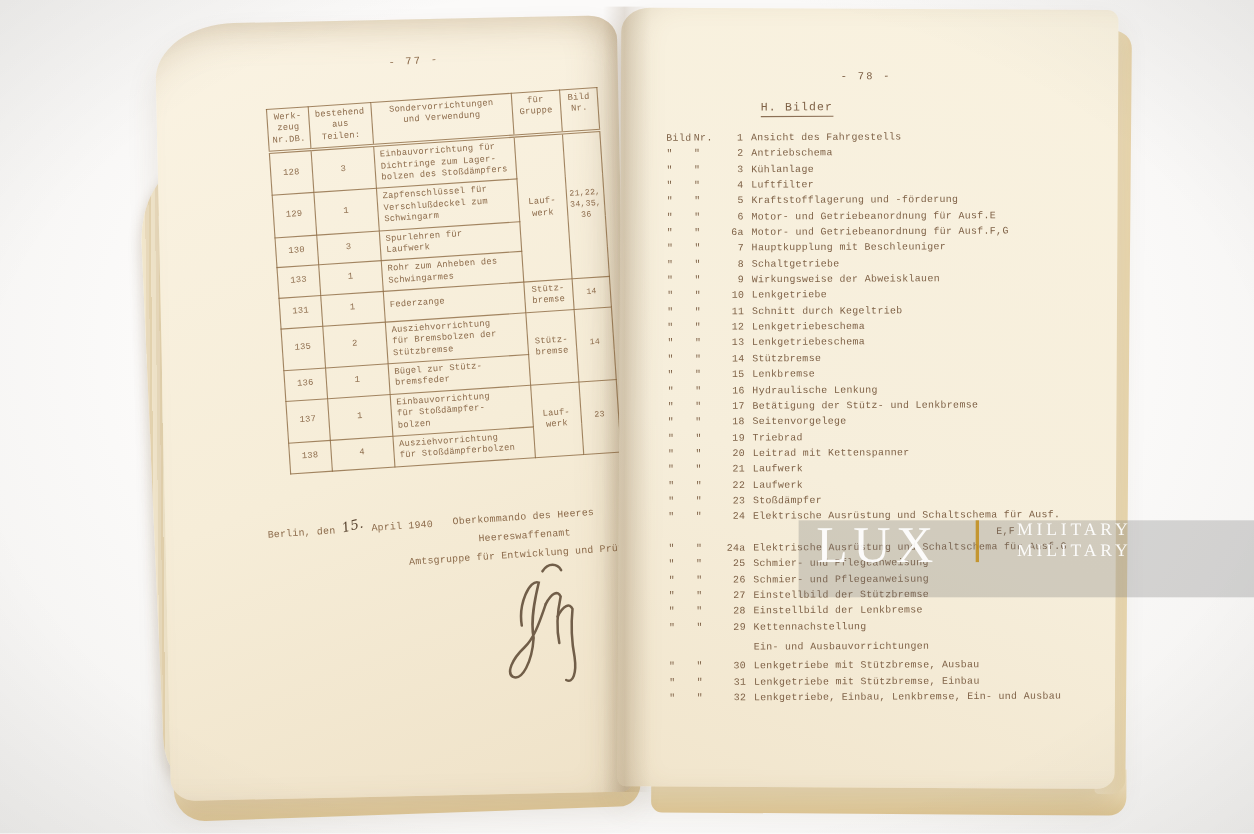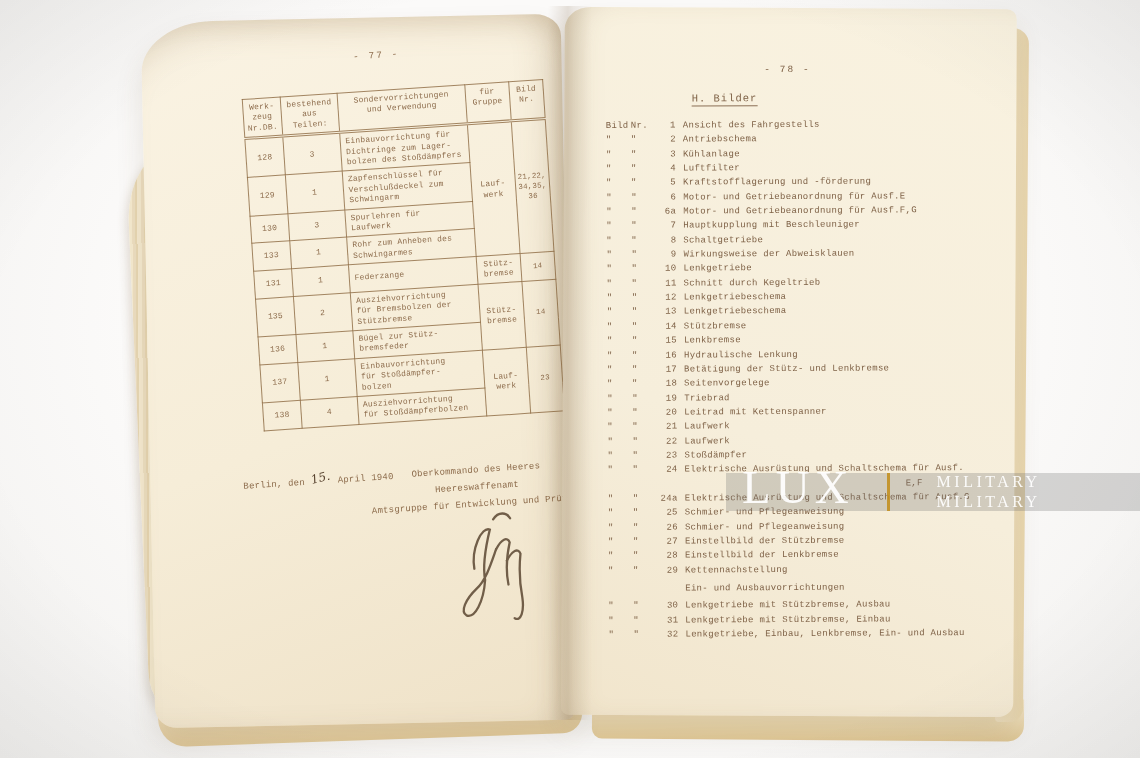--- a/index.html
+++ b/index.html
@@ -76,27 +76,27 @@
     border-bottom:1px solid rgba(127,98,71,.9); padding-bottom:1px;}
   .bilder-list{position:absolute; left:44px; top:110px; right:8px; font-size:9px; letter-spacing:.3px;}
   .b-row{display:flex; line-height:14.35px; white-space:nowrap;}
   .b-c1{width:25px;}
   .b-c2{width:25px;}
   .b-num{width:20px; text-align:right; margin-right:7px;}
   .b-label{flex:1 1 auto; overflow:hidden;}
   .b-cont{display:block; padding-left:298px;}
   .b-sub{display:block; padding-left:77px; margin:4px 0 3px 0;}
   
-  .watermark{position:absolute; left:726px; top:473px; width:414px; height:38px; z-index:9;
-    display:flex; align-items:flex-end; background:rgba(112,112,112,.27);
+  .watermark{position:absolute; left:726px; top:473px; width:414px; height:70px; z-index:9;
+    display:flex; align-items:flex-start; background:rgba(112,112,112,.27);
     font-family:"Liberation Serif", serif; pointer-events:none;gap:24px;}
   .wm-lux{font-size:47px; line-height:1; letter-spacing:5px; margin-left:16px;
     color:rgba(255,255,255,.92);}
   .wm-bar{width:3px; height:38px; background:#c28e1e; opacity:.88; margin:0 11px 0 9px;}
-  .wm-lines{display:flex; flex-direction:column; gap:1px;margin-left:12px;}
+  .wm-lines{display:flex; flex-direction:column; gap:1px;}
   .wm-lines span{font-size:16px; line-height:1.15; letter-spacing:3.5px; color:rgba(255,255,255,.92);}
 </style>
 </head>
 <body>
 
 <div class="photo">
 
   <div class="fan"></div>
   <div class="stack-left"></div>
   <div class="stack-right"></div>

